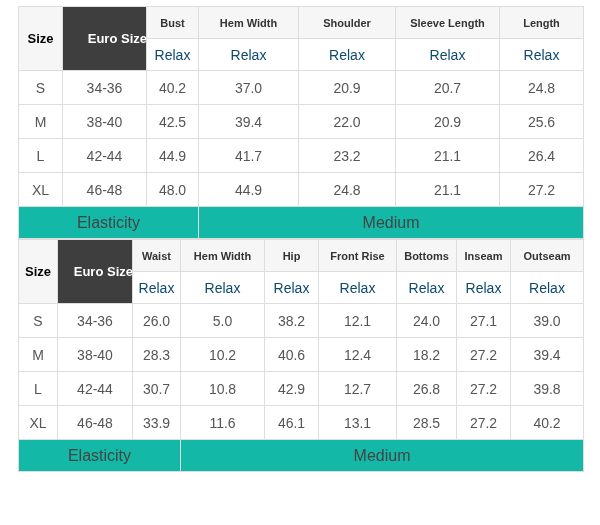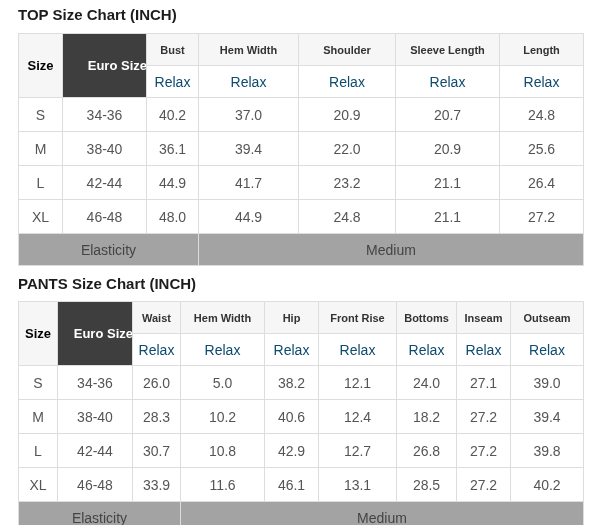--- a/index.html
+++ b/index.html
@@ -86,32 +86,31 @@
   
   tr.data-row td {
     height: 33px;
     font-size: 14px;
     color: #555555;
     background: #ffffff;
   }
   
   tr.footer-row td {
     height: 31px;
-    font-size: 14px;
+    font-size: 16px;
     color: #444444;
-    background: #a3a3a3;
+    background: #14b8a6;
   }
 </style>
 </head>
 <body>
 
 <div class="page">
 
   <div class="top-section">
-    <h3 class="chart-title">TOP Size Chart (INCH)</h3>
 
     <table class="size-table">
       <colgroup>
         <col style="width:44px">
           <col style="width:84px">
           <col style="width:52px">
         <col style="width:100px">
           <col style="width:97px">
           <col style="width:104px">
           <col style="width:84px">
@@ -143,21 +142,21 @@
           <td>34-36</td>
           <td>40.2</td>
           <td>37.0</td>
           <td>20.9</td>
           <td>20.7</td>
           <td>24.8</td>
         </tr>
         <tr class="data-row">
           <td>M</td>
           <td>38-40</td>
-          <td>36.1</td>
+          <td>42.5</td>
           <td>39.4</td>
           <td>22.0</td>
           <td>20.9</td>
           <td>25.6</td>
         </tr>
         <tr class="data-row">
           <td>L</td>
           <td>42-44</td>
           <td>44.9</td>
           <td>41.7</td>
@@ -177,21 +176,20 @@
 
         <tr class="footer-row">
           <td colspan="3">Elasticity</td>
           <td colspan="4">Medium</td>
         </tr>
       </tbody>
     </table>
   </div>
 
   <div class="pants-section">
-    <h3 class="chart-title">PANTS Size Chart (INCH)</h3>
 
     <table class="size-table">
       <colgroup>
         <col style="width:39px">
           <col style="width:75px">
           <col style="width:48px">
         <col style="width:84px">
           <col style="width:54px">
           <col style="width:78px">
         <col style="width:60px">

